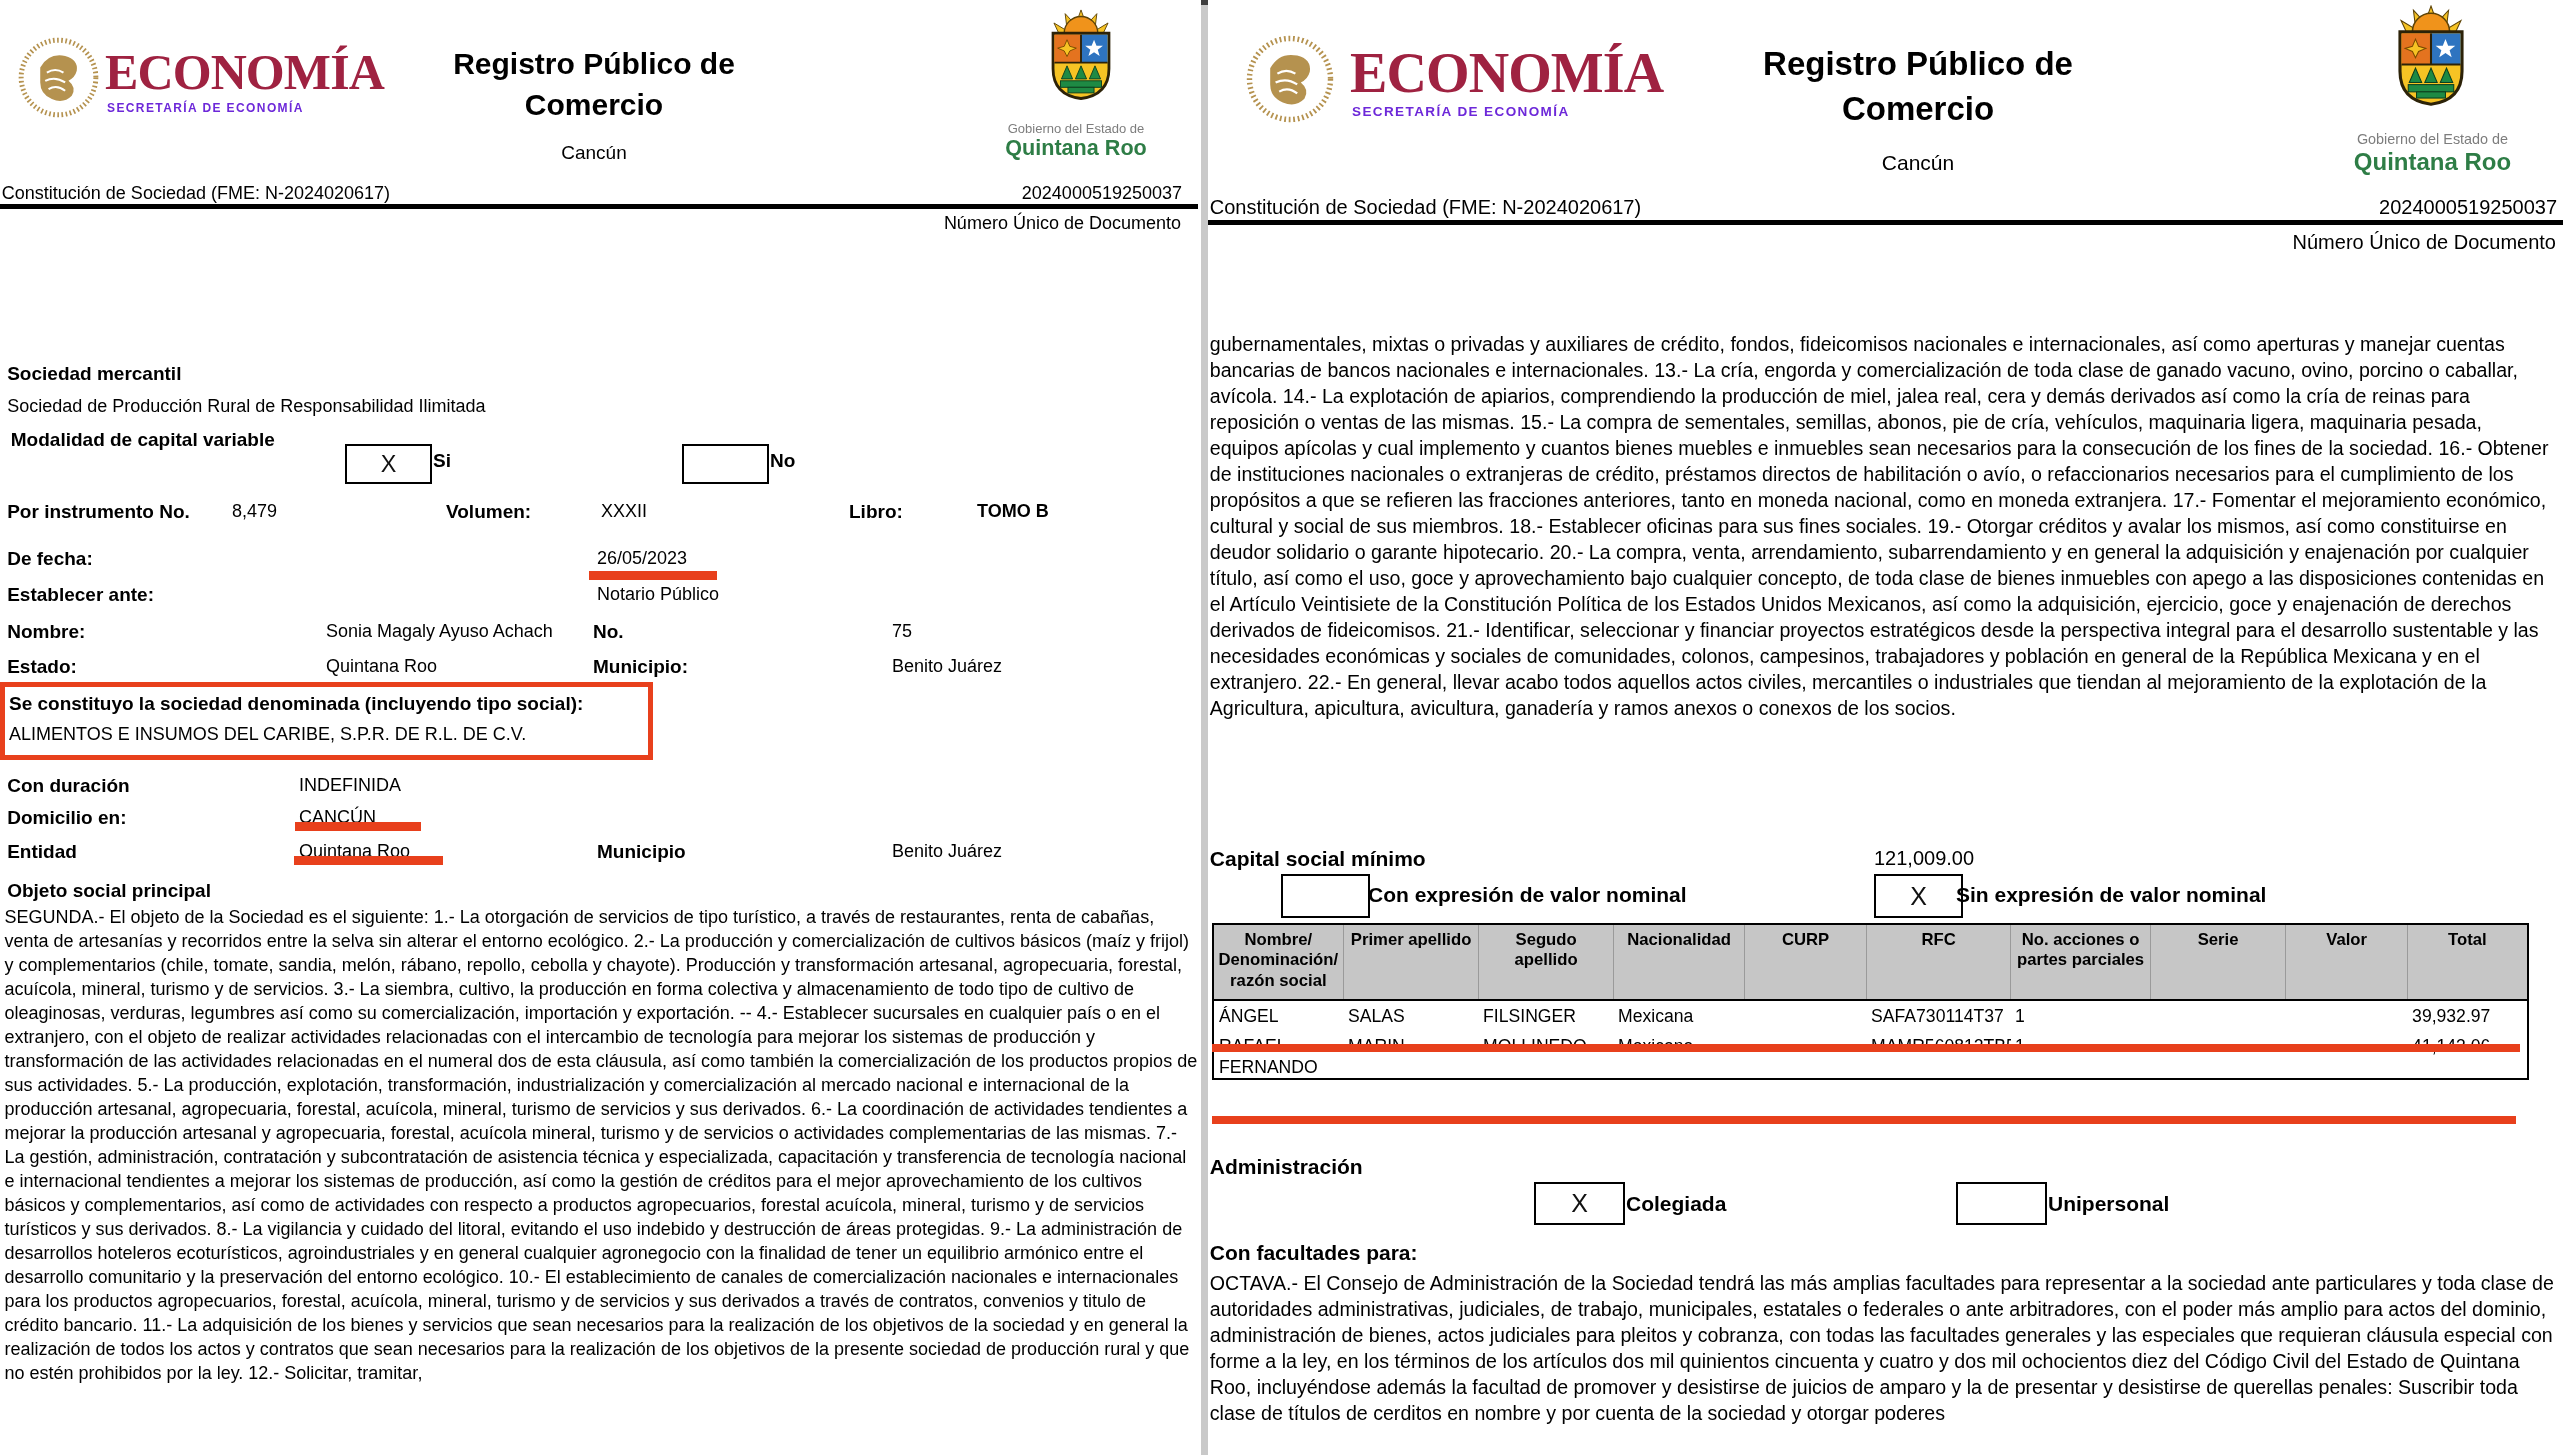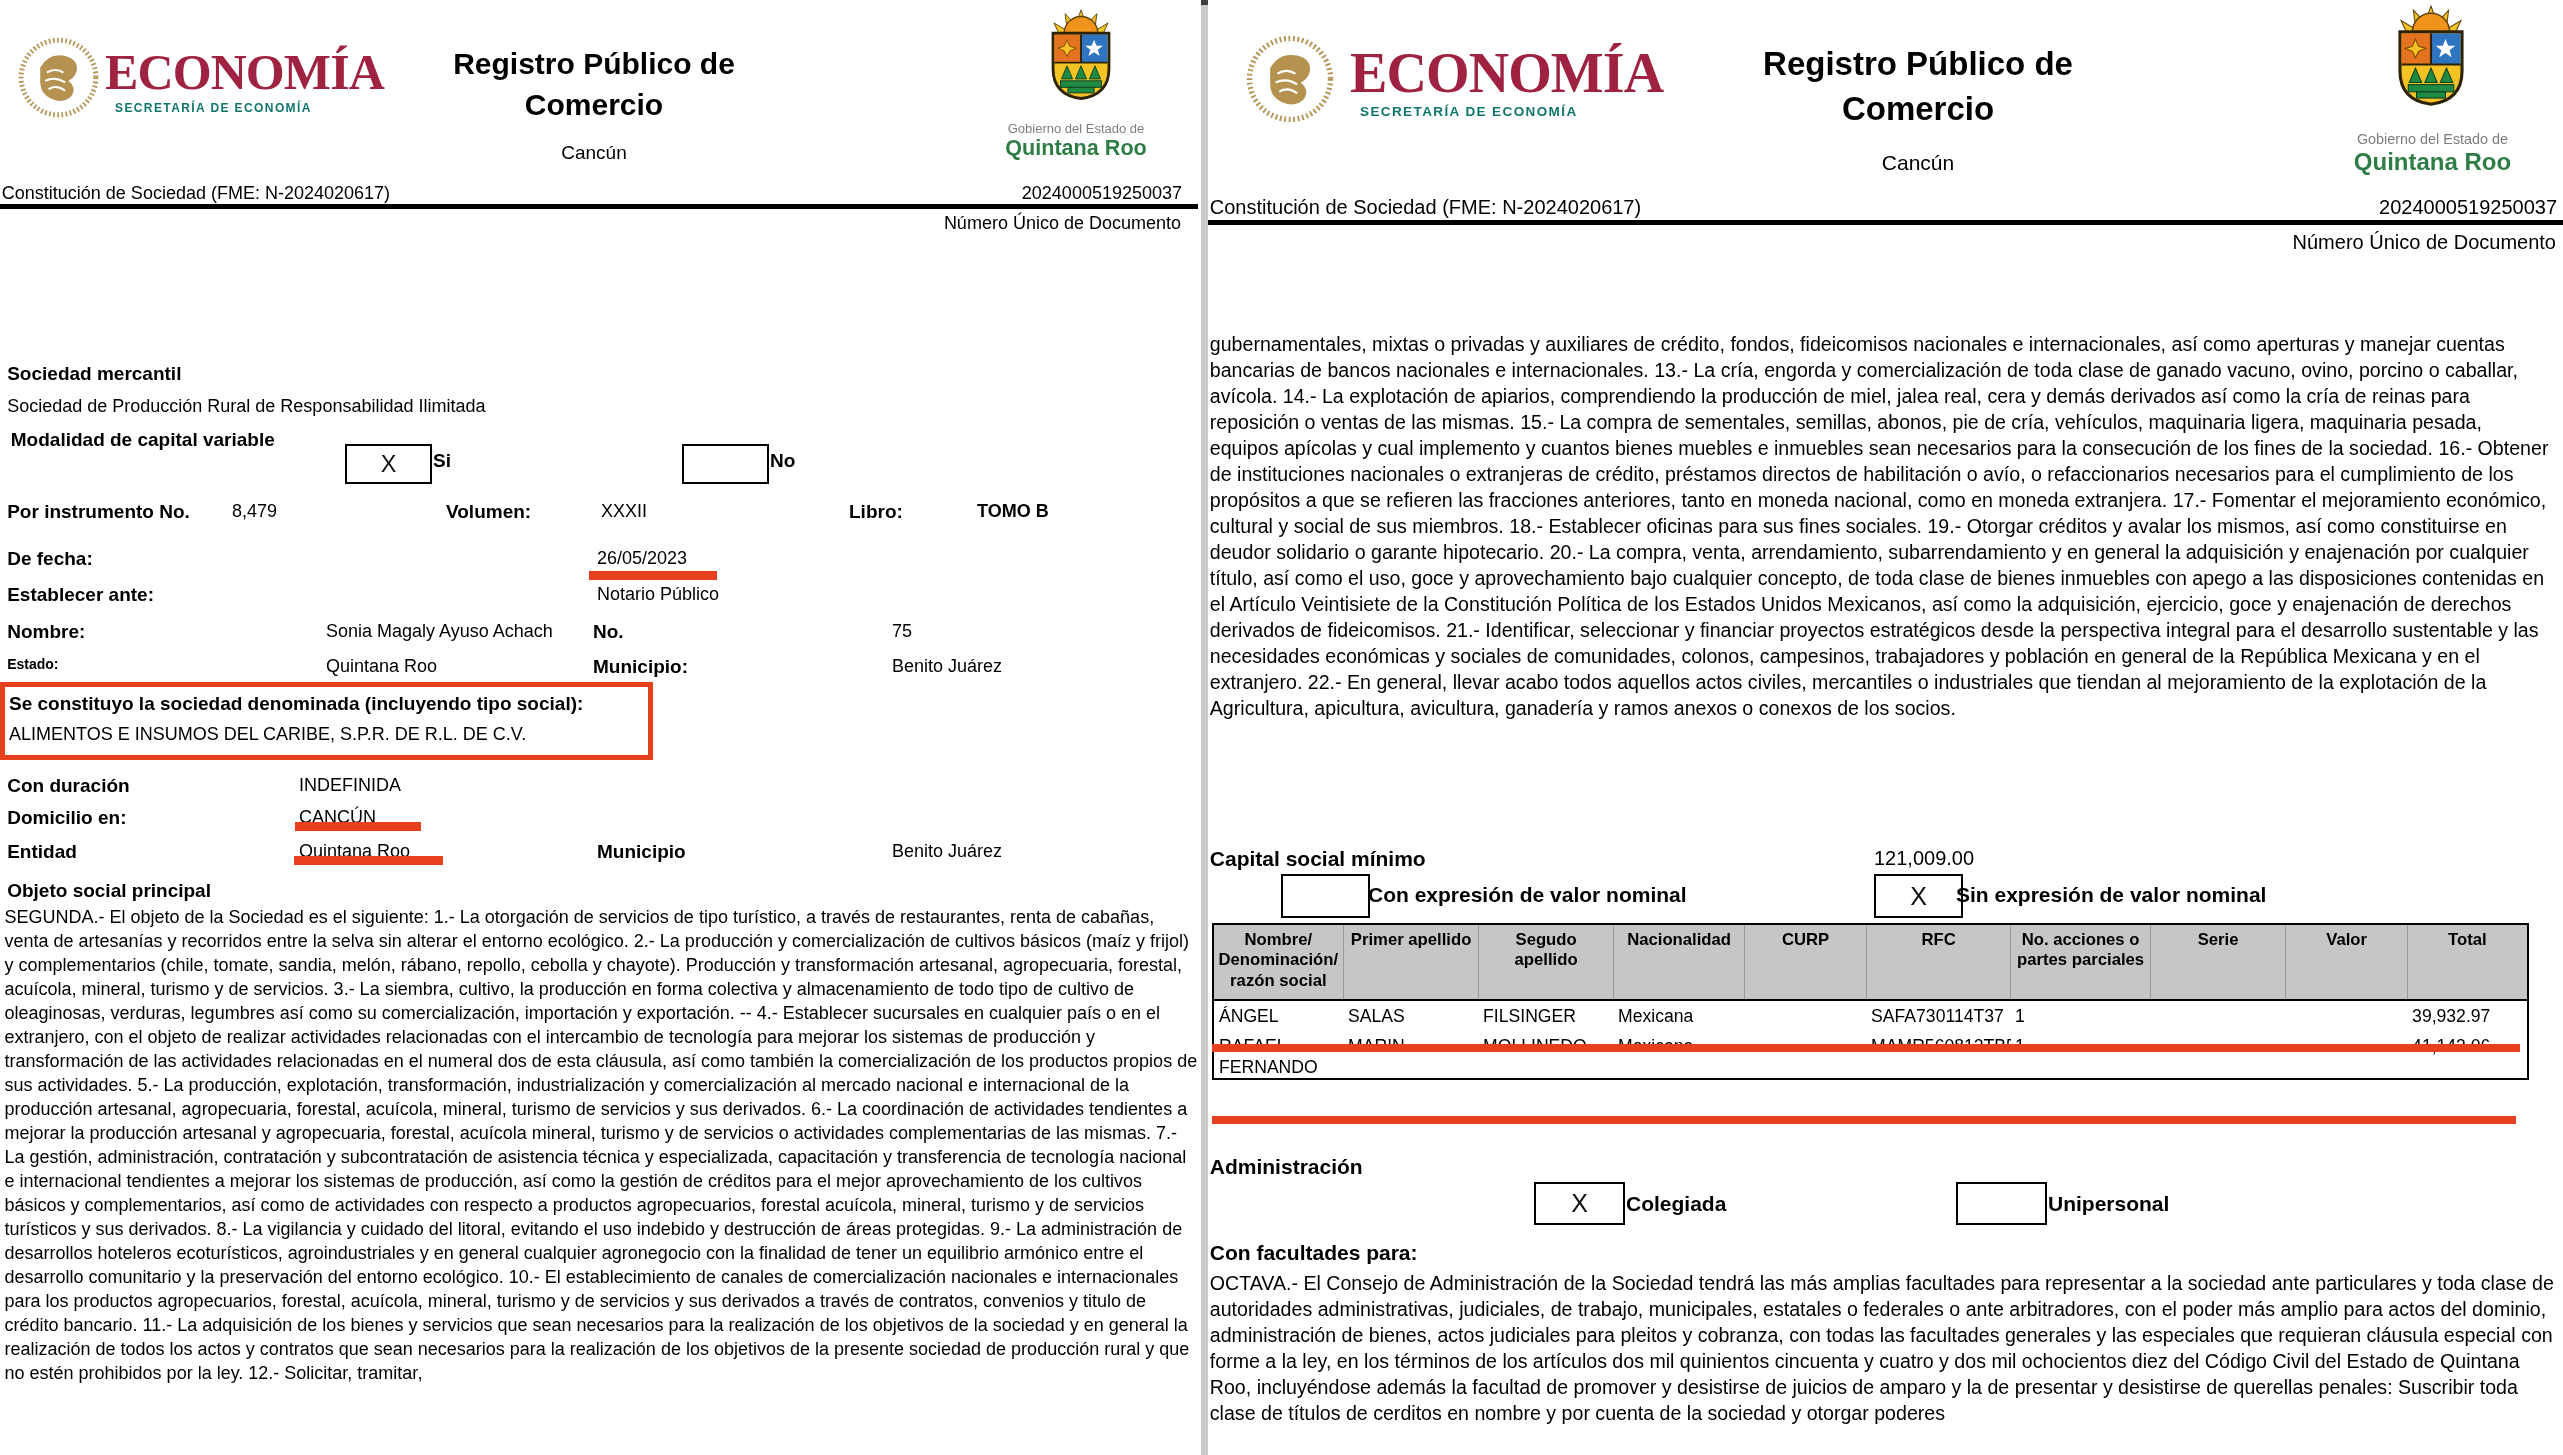--- a/index.html
+++ b/index.html
@@ -3,21 +3,21 @@
 <meta charset="utf-8">
 <style>
   html,body{margin:0;padding:0;background:#ffffff;width:2563px;height:1455px;overflow:hidden;}
   body{font-family:"Liberation Sans", sans-serif;color:#000;}
   .abs{position:absolute;}
   .page{position:absolute;top:0;height:1455px;background:#fff;overflow:hidden;}
   .b{font-weight:bold;}
   .center{text-align:center;}
   .right{text-align:right;}
   .brandword{font-family:"Liberation Serif", serif;font-weight:bold;color:#9f2241;letter-spacing:-0.9px;}
-  .brandsub{font-weight:bold;color:#0f766e;letter-spacing:1.4px;margin-left:8px;}
+  .brandsub{font-weight:bold;color:#6d28d9;letter-spacing:1.4px;}
   .govlabel{color:#7d7d7d;}
   .statename{font-weight:bold;color:#2e7d46;}
   .rule{background:#000;}
   .redbar{background:#e8401c;}
   .redbox{border:5.4px solid #e8401c;background:transparent;}
   .cbx{border:2.7px solid #000;display:flex;align-items:center;justify-content:center;font-size:23.4px;color:#111;}
   .para{text-align:left;}
   table.subs{border-collapse:collapse;table-layout:fixed;border:2.7px solid #000;}
   table.subs th, table.subs td{overflow:hidden;}
   .capt{background:#c6c6c6;font-weight:bold;font-size:17px;border-bottom:1.8px solid #000;text-align:center;height:27px;}
@@ -108,21 +108,21 @@
   <div class="abs redbar" style="left:589px;top:571px;width:128px;height:9px;"></div>
 
   <div class="abs b" style="left:7.2px;top:584px;font-size:19px;">Establecer ante:</div>
   <div class="abs" style="left:597px;top:584px;font-size:18px;">Notario Público</div>
 
   <div class="abs b" style="left:7.2px;top:621px;font-size:19px;">Nombre:</div>
   <div class="abs" style="left:326px;top:621px;font-size:18px;">Sonia Magaly Ayuso Achach</div>
   <div class="abs b" style="left:593px;top:621px;font-size:19px;">No.</div>
   <div class="abs" style="left:892px;top:621px;font-size:18px;">75</div>
 
-  <div class="abs b" style="left:7.2px;top:656px;font-size:14px;">Estado:</div>
+  <div class="abs b" style="left:7.2px;top:656px;font-size:19px;">Estado:</div>
   <div class="abs" style="left:326px;top:656px;font-size:18px;">Quintana Roo</div>
   <div class="abs b" style="left:593px;top:656px;font-size:19px;">Municipio:</div>
   <div class="abs" style="left:892px;top:656px;font-size:18px;">Benito Juárez</div>
 
   <div class="abs redbox" style="left:0;top:682px;width:643px;height:68px;"></div>
   <div class="abs b" style="left:9px;top:693px;font-size:19px;">Se constituyo la sociedad denominada (incluyendo tipo social):</div>
   <div class="abs" style="left:9px;top:724px;font-size:18px;">ALIMENTOS E INSUMOS DEL CARIBE, S.P.R. DE R.L. DE C.V.</div>
 
   <div class="abs b" style="left:7.2px;top:775px;font-size:19px;">Con duración</div>
   <div class="abs" style="left:299px;top:775px;font-size:18px;">INDEFINIDA</div>

